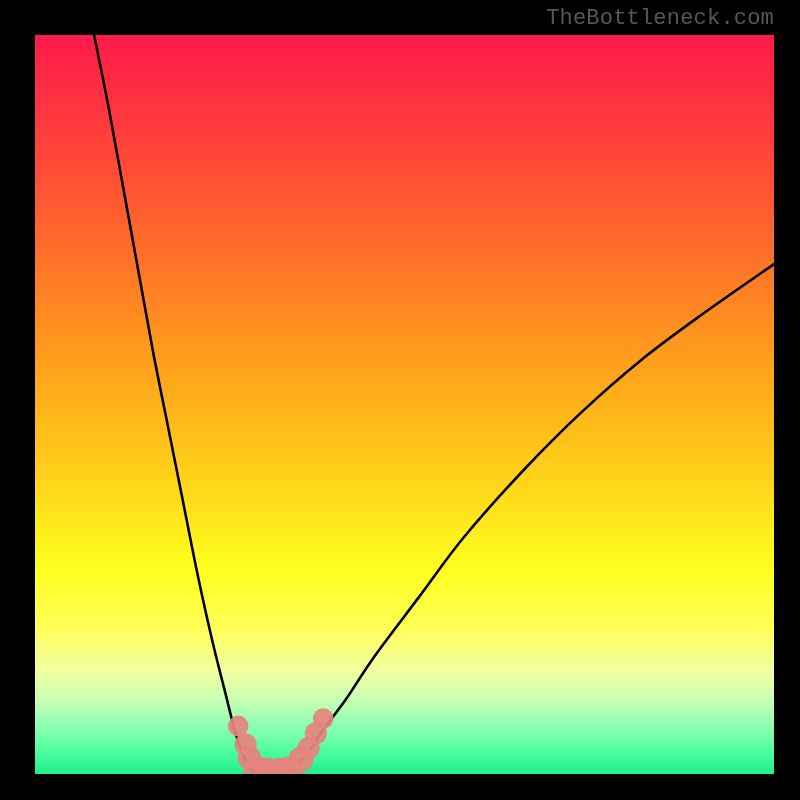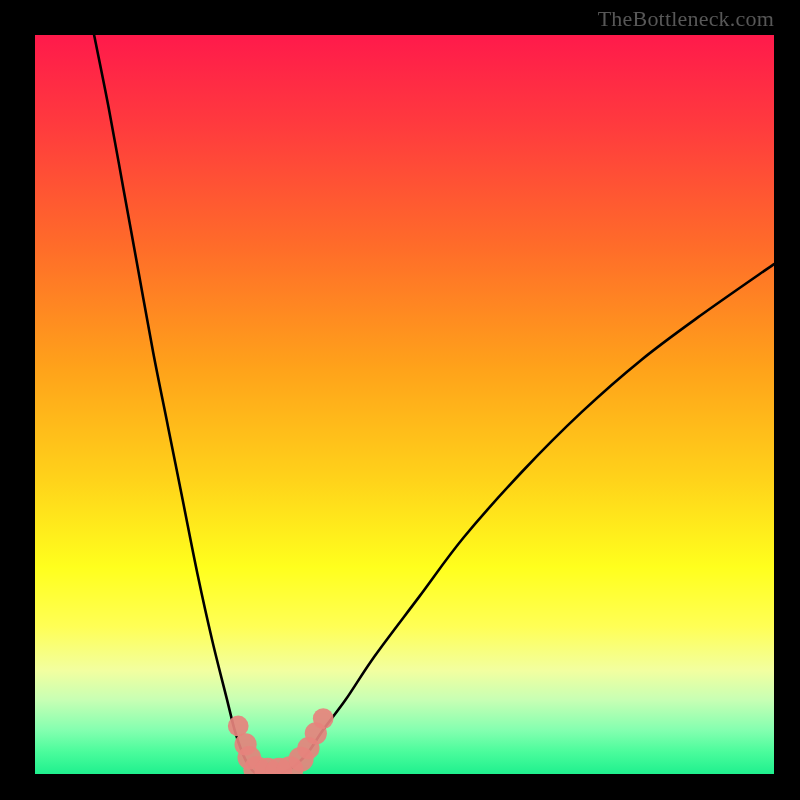--- a/index.html
+++ b/index.html
@@ -31,21 +31,21 @@
   svg.curve {
     position: absolute;
     inset: 0;
     width: 100%;
     height: 100%;
   }
   .watermark {
     position: absolute;
     top: 6px;
     right: 26px;
-    font-family: Liberation Serif, serif;
+    font-family: Liberation Mono, monospace;
     font-size: 22px;
     font-weight: 500;
     color: #575757;
     letter-spacing: 0.2px;
   }
 </style>
 </head>
 <body>
 
 <div class="frame">

